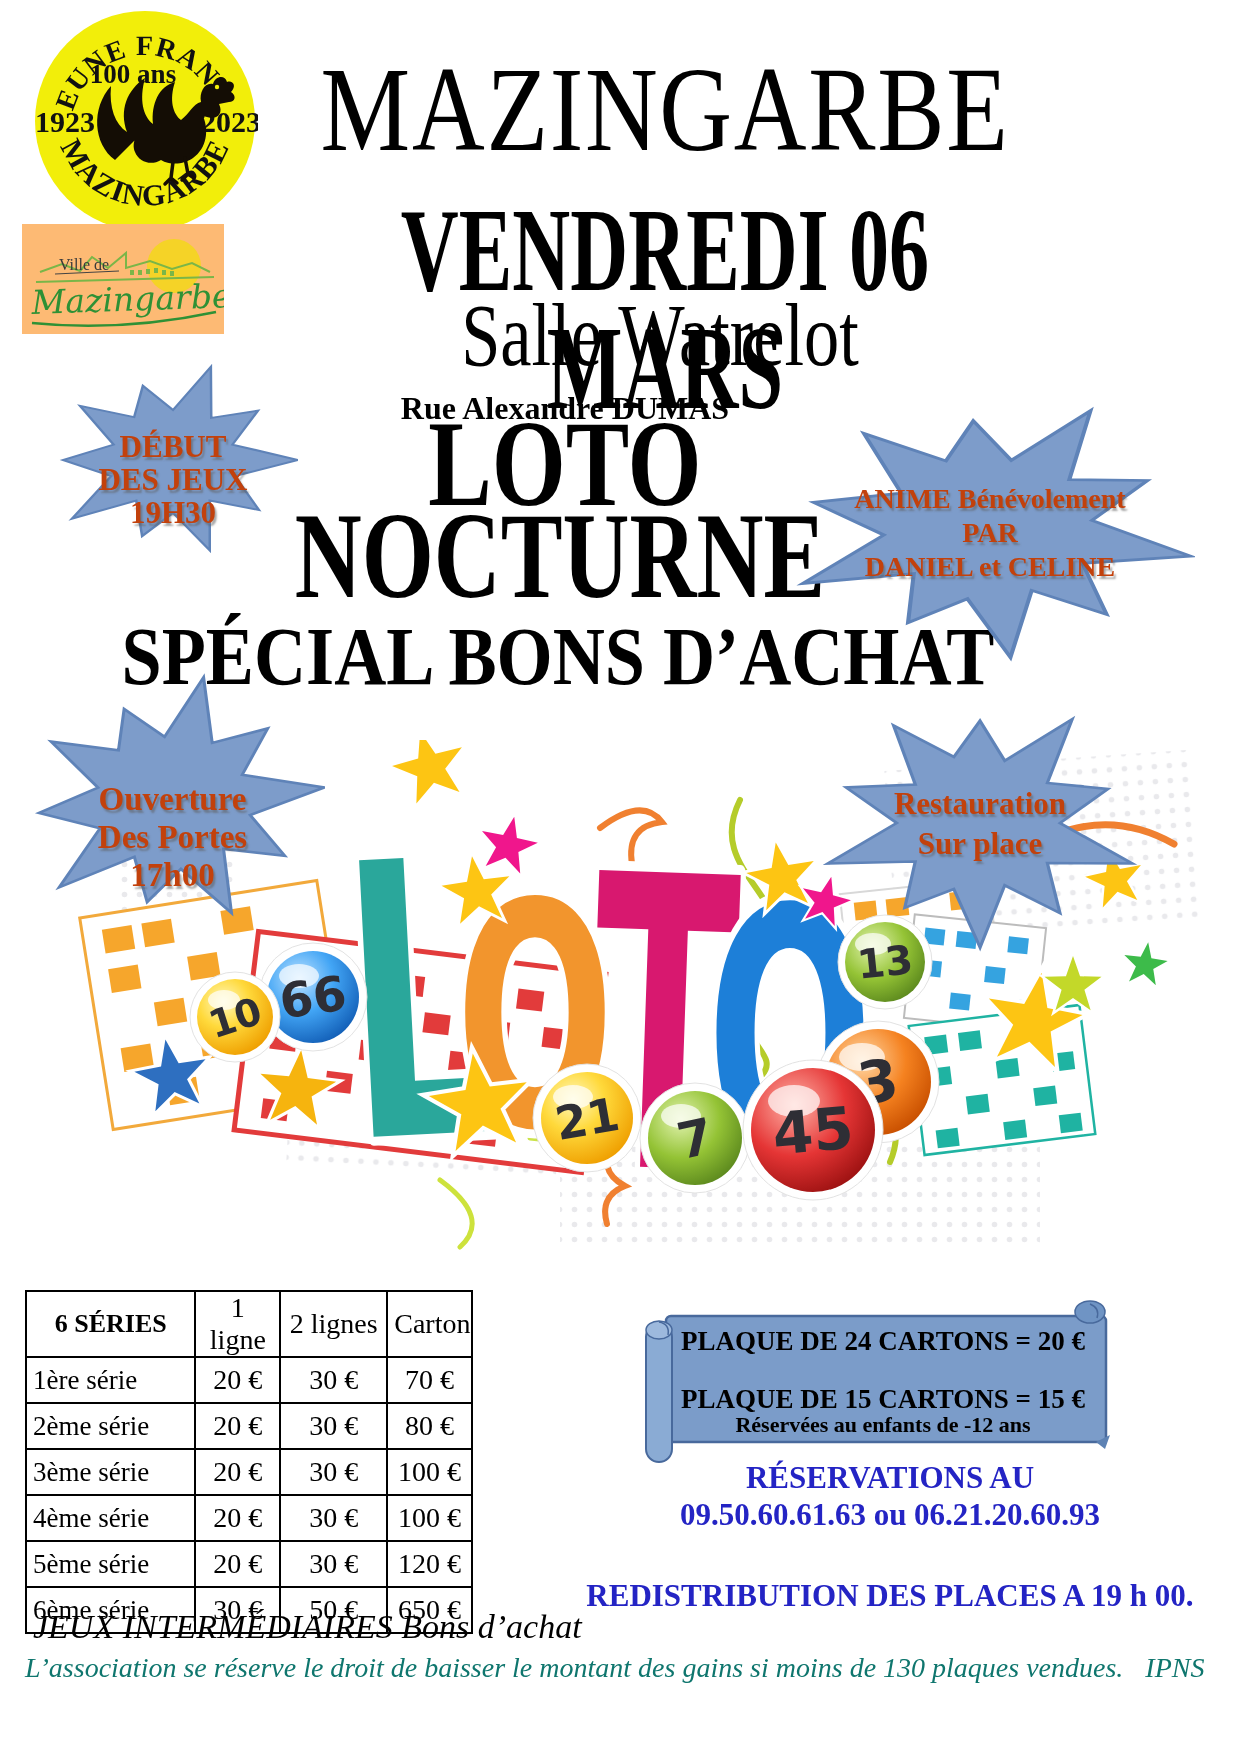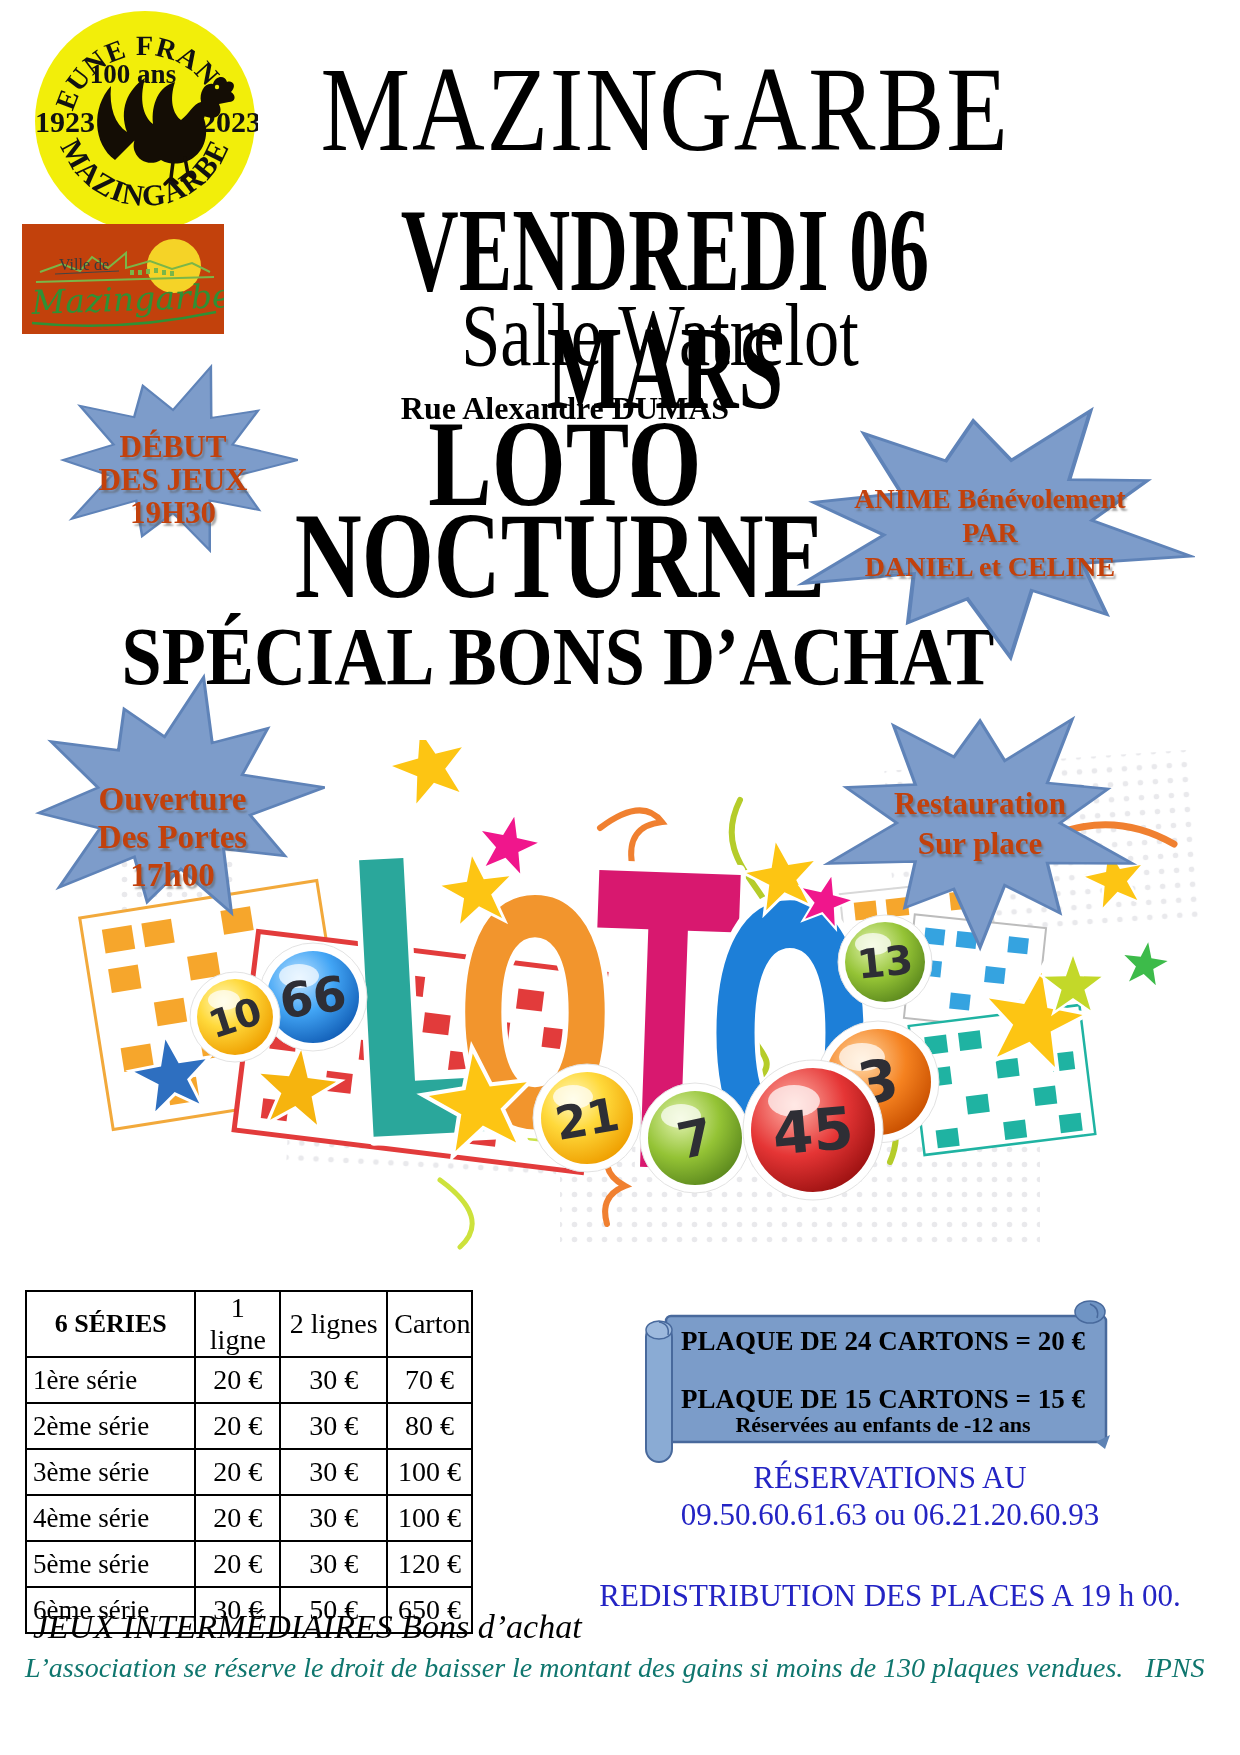--- a/index.html
+++ b/index.html
@@ -1,19 +1,19 @@
 <!DOCTYPE html>
 <html><head>
 <meta charset="utf-8">
 <style>
   html,body{margin:0;padding:0;background:#9a9a9a;}
   #poster{position:relative;width:1240px;height:1755px;background:#ffffff;margin:0 auto;
           font-family:"Liberation Serif",serif;overflow:hidden;}
   .abs{position:absolute;}
-  .ctr{text-align:center;}
+  .ctr{text-align:center;font-weight:bold;}
   
   .h-title{top:50px;left:90px;width:1150px;font-size:120px;line-height:1.0;font-weight:400;
            transform:scaleX(.84);transform-origin:50% 0;letter-spacing:2px;color:#000;}
   .h-date{top:192px;left:90px;width:1150px;font-size:118px;line-height:1.0;font-weight:700;
           transform:scaleX(.68);transform-origin:50% 0;color:#000;}
   .h-venue{top:292px;left:90px;width:1140px;font-size:88px;line-height:1.0;font-weight:400;
            transform:scaleX(.80);transform-origin:50% 0;color:#000;}
   .h-addr{top:390px;left:0;width:1130px;font-size:32px;font-weight:700;color:#000;}
   .h-loto{top:403px;left:0;width:1130px;font-size:122px;line-height:1.0;font-weight:700;
           transform:scaleX(.78);transform-origin:50% 0;color:#000;}
@@ -39,21 +39,21 @@
   .scroll .lines{position:absolute;left:40px;width:410px;text-align:center;font-weight:700;color:#000;}
   
   .blue1{top:1460px;left:580px;width:620px;font-size:31px;line-height:1.18;color:#2424c4;}
   .blue2{top:1578px;left:555px;width:670px;font-size:31px;color:#2424c4;}
   
   .jeux{top:1608px;left:33px;font-size:34px;font-style:italic;color:#000;}
   .disc{top:1652px;left:25px;width:1212px;font-size:28px;color:#0f766e;font-style:italic;}
   .disc .ipns{margin-left:22px;}
   
   .logo-jf{left:33px;top:10px;width:225px;height:222px;}
-  .logo-ville{left:22px;top:224px;width:202px;height:110px;background:#c2410c;}
+  .logo-ville{left:22px;top:224px;width:202px;height:110px;background:#fdba74;}
 </style>
 </head>
 <body>
 
 <svg width="0" height="0" style="position:absolute">
   <defs>
     <polygon id="burst20" points="200,100 149.5,116.1 168.8,150 129.4,140.5 129.4,190.3 100,153 75.3,176.1 70.6,140.5 19.1,158.8 50.5,116.1 12,100 52.5,84.6 25.6,45.9 68.9,57.1 75.9,25.8 100,50 130.3,6.8 130.6,57.9 168,50.6 147.6,84.6"></polygon>
     <polygon id="star5" points="0,-10 2.35,-3.24 9.51,-3.09 3.8,1.24 5.88,8.09 0,4 -5.88,8.09 -3.8,1.24 -9.51,-3.09 -2.35,-3.24"></polygon>
   </defs>
 </svg>

